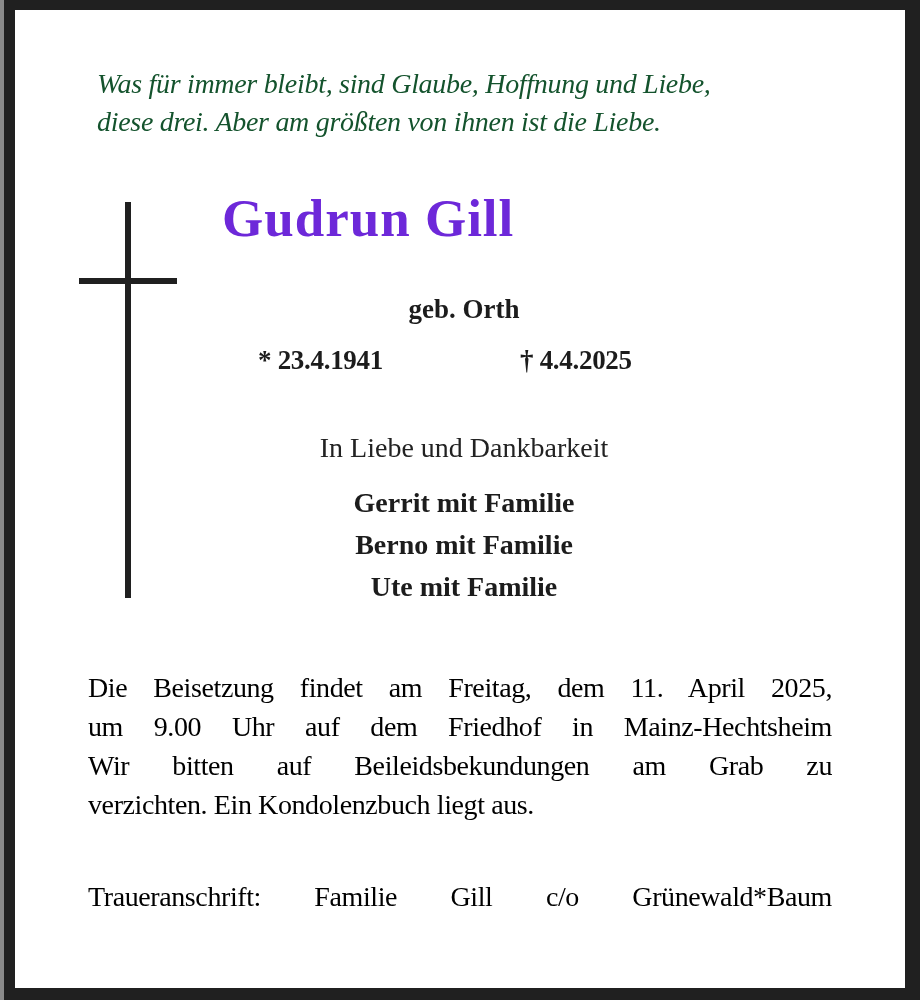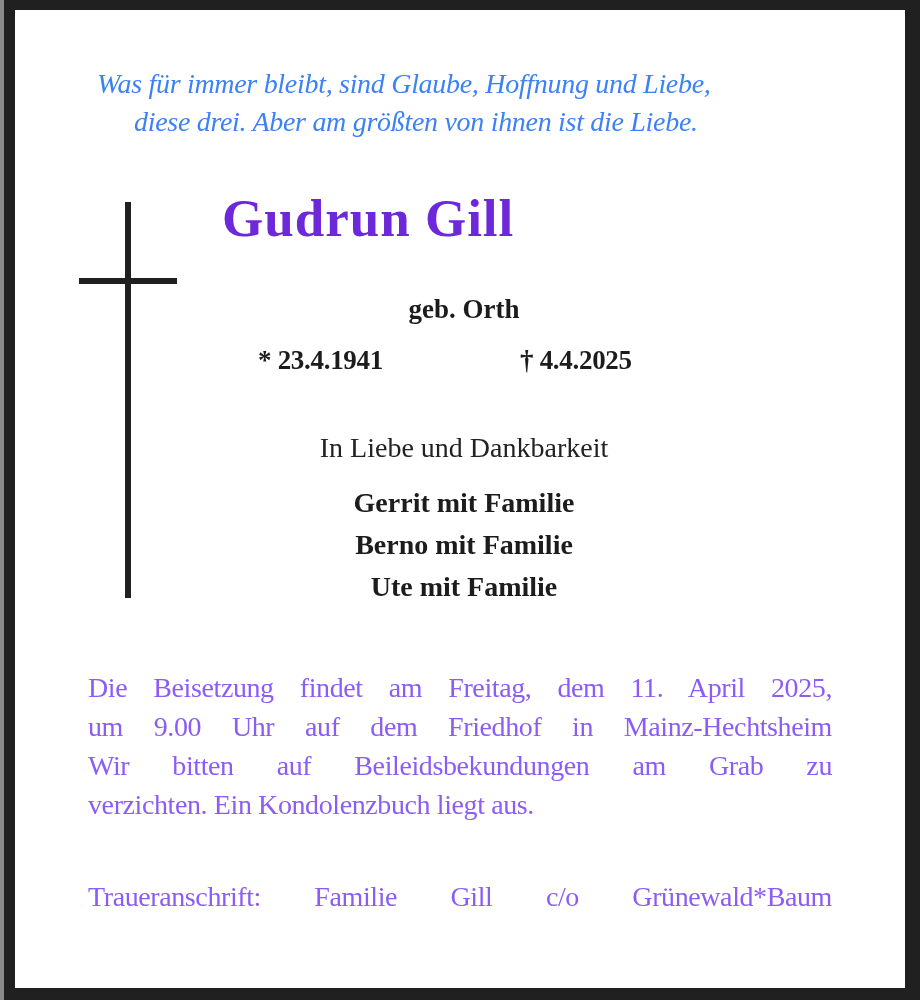--- a/index.html
+++ b/index.html
@@ -17,21 +17,21 @@
     .frame-left-edge {
       position: absolute; left: 0; top: 0; width: 4px; height: 1000px; background: #8a8a8a;
     }
     .paper {
       position: absolute; left: 15px; top: 10px; width: 890px; height: 978px;
       background: #ffffff;
     }
     .abs { position: absolute; white-space: nowrap; }
     .quote {
       left: 97px; font-style: italic; font-size: 28px; letter-spacing: -0.3px;
-      color: #3b82f6;
+      color: #14532d;
     }
     .name {
       left: 222px; top: 188px; font-weight: bold; font-size: 53px; letter-spacing: 1px;
       color: #6d28d9;
     }
     .maiden {
       left: 0; width: 920px; text-align: center; top: 294px;
       font-weight: bold; font-size: 27px; padding-left: 4px;
     }
     .date { top: 345px; font-weight: bold; font-size: 27px; letter-spacing: -0.3px; text-align: right; }
@@ -39,41 +39,41 @@
       left: 0; width: 920px; text-align: center; top: 432px;
       font-size: 28px; padding-left: 4px; color: #222;
     }
     .family {
       left: 0; width: 920px; text-align: center;
       font-weight: bold; font-size: 28px; padding-left: 4px;
     }
     .body-text {
       position: absolute; left: 88px; width: 744px;
       font-size: 28px; line-height: 39px; letter-spacing: -0.4px;
-      text-align: justify; color: #8b5cf6;
+      text-align: justify; color: #000000;
     }
     .body-line { display: block; white-space: nowrap; }
     .justify-line { text-align-last: justify; white-space: normal; }
     .cross-v {
       position: absolute; left: 125px; top: 202px; width: 6px; height: 396px; background: #202020;
     }
     .cross-h {
       position: absolute; left: 79px; top: 278px; width: 98px; height: 6px; background: #202020;
     }
   </style>
 </head>
 <body>
 
 <div class="frame"></div>
 <div class="frame-left-edge"></div>
 
 <div class="paper"></div>
 
 <div class="abs quote" style="top:68px;">Was für immer bleibt, sind Glaube, Hoffnung und Liebe,</div>
-<div class="abs quote" style="top:106px;margin-left:37px;">diese drei. Aber am größten von ihnen ist die Liebe.</div>
+<div class="abs quote" style="top:106px;">diese drei. Aber am größten von ihnen ist die Liebe.</div>
 
 <div>
   <div class="cross-v"></div>
   <div class="cross-h"></div>
 </div>
 
 <div class="abs name">Gudrun Gill</div>
 <div class="abs maiden">geb. Orth</div>
 <div class="abs date" style="left:258px;">* 23.4.1941</div>
 <div class="abs date" style="left:520px;">† 4.4.2025</div>

